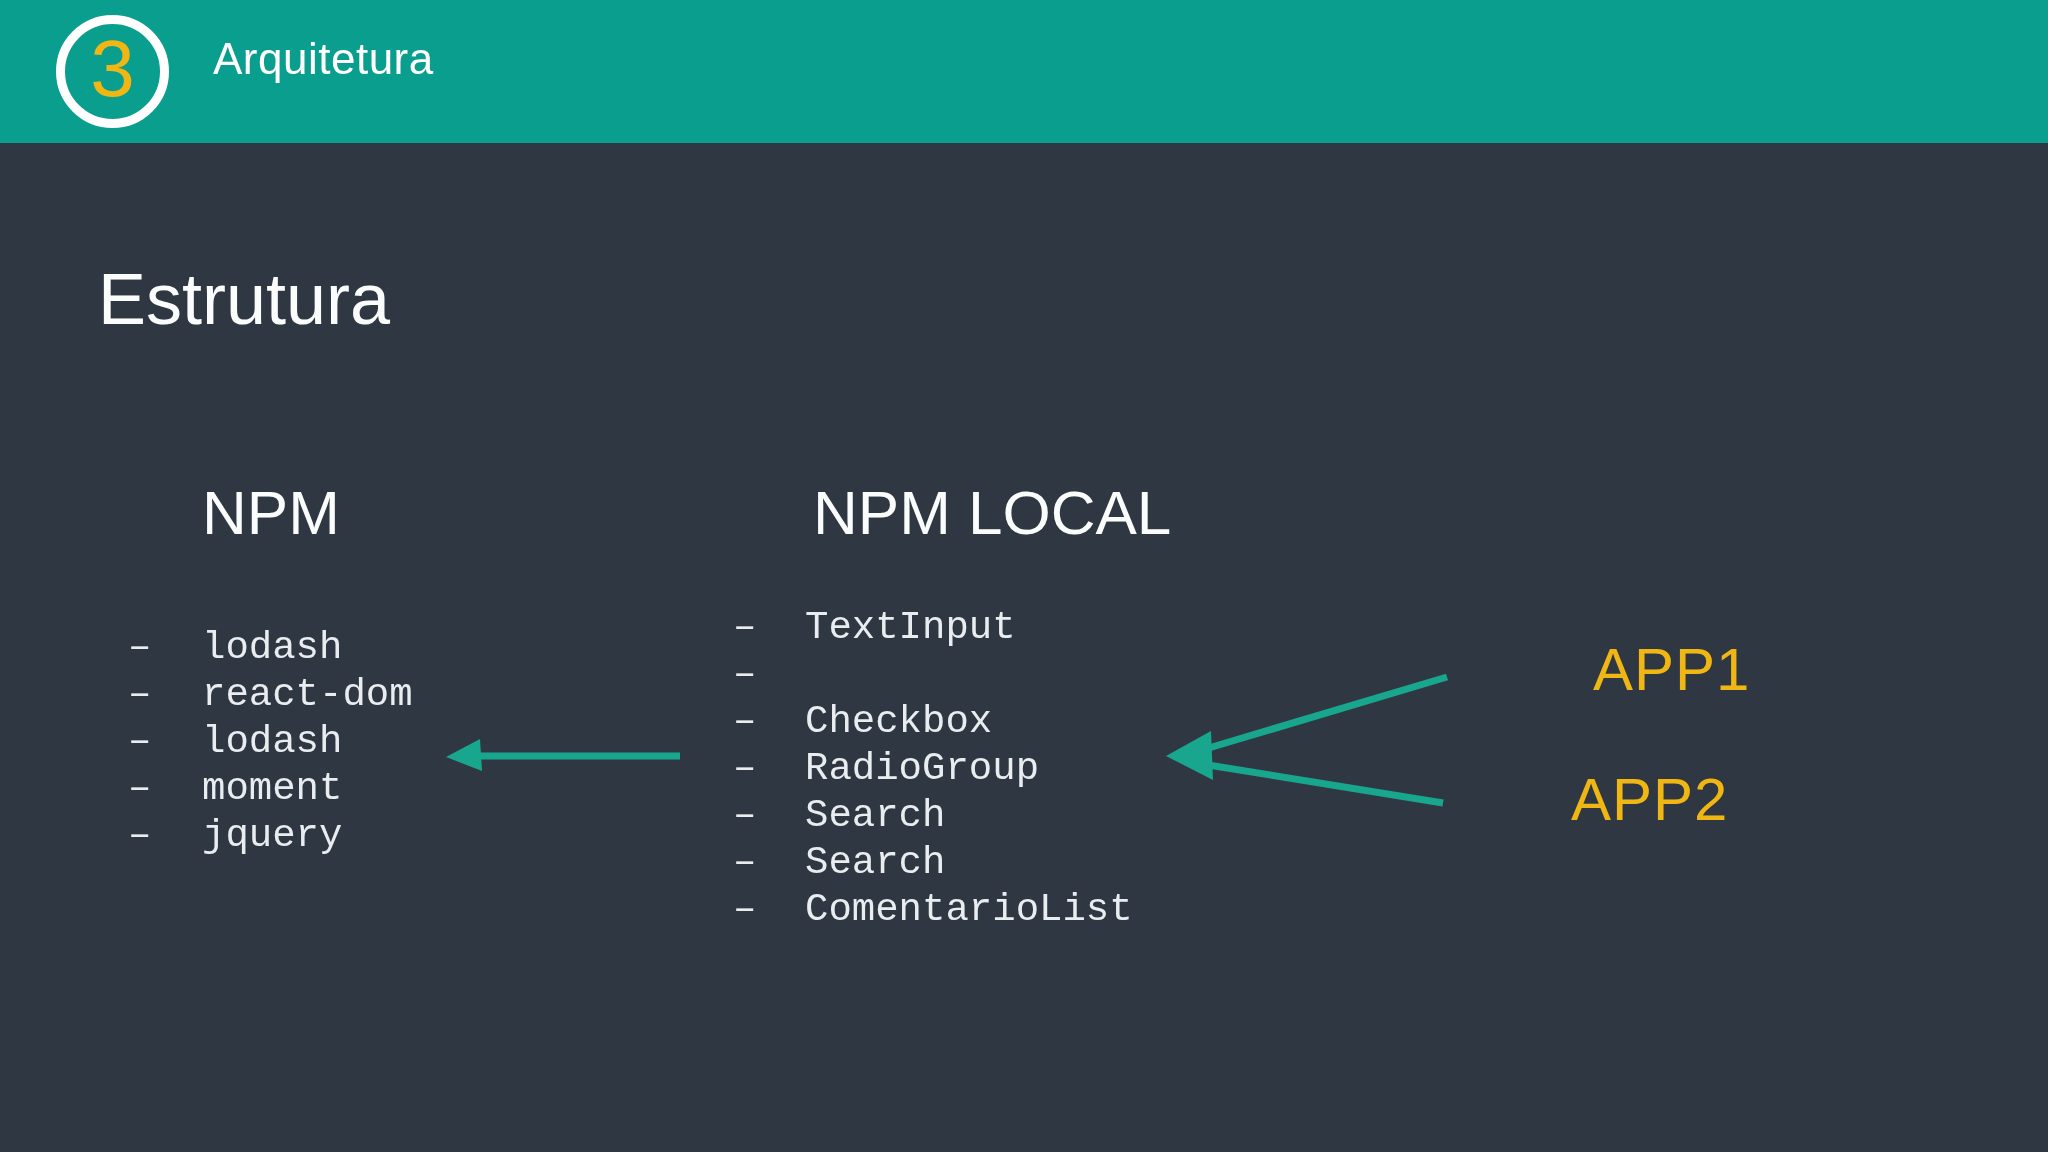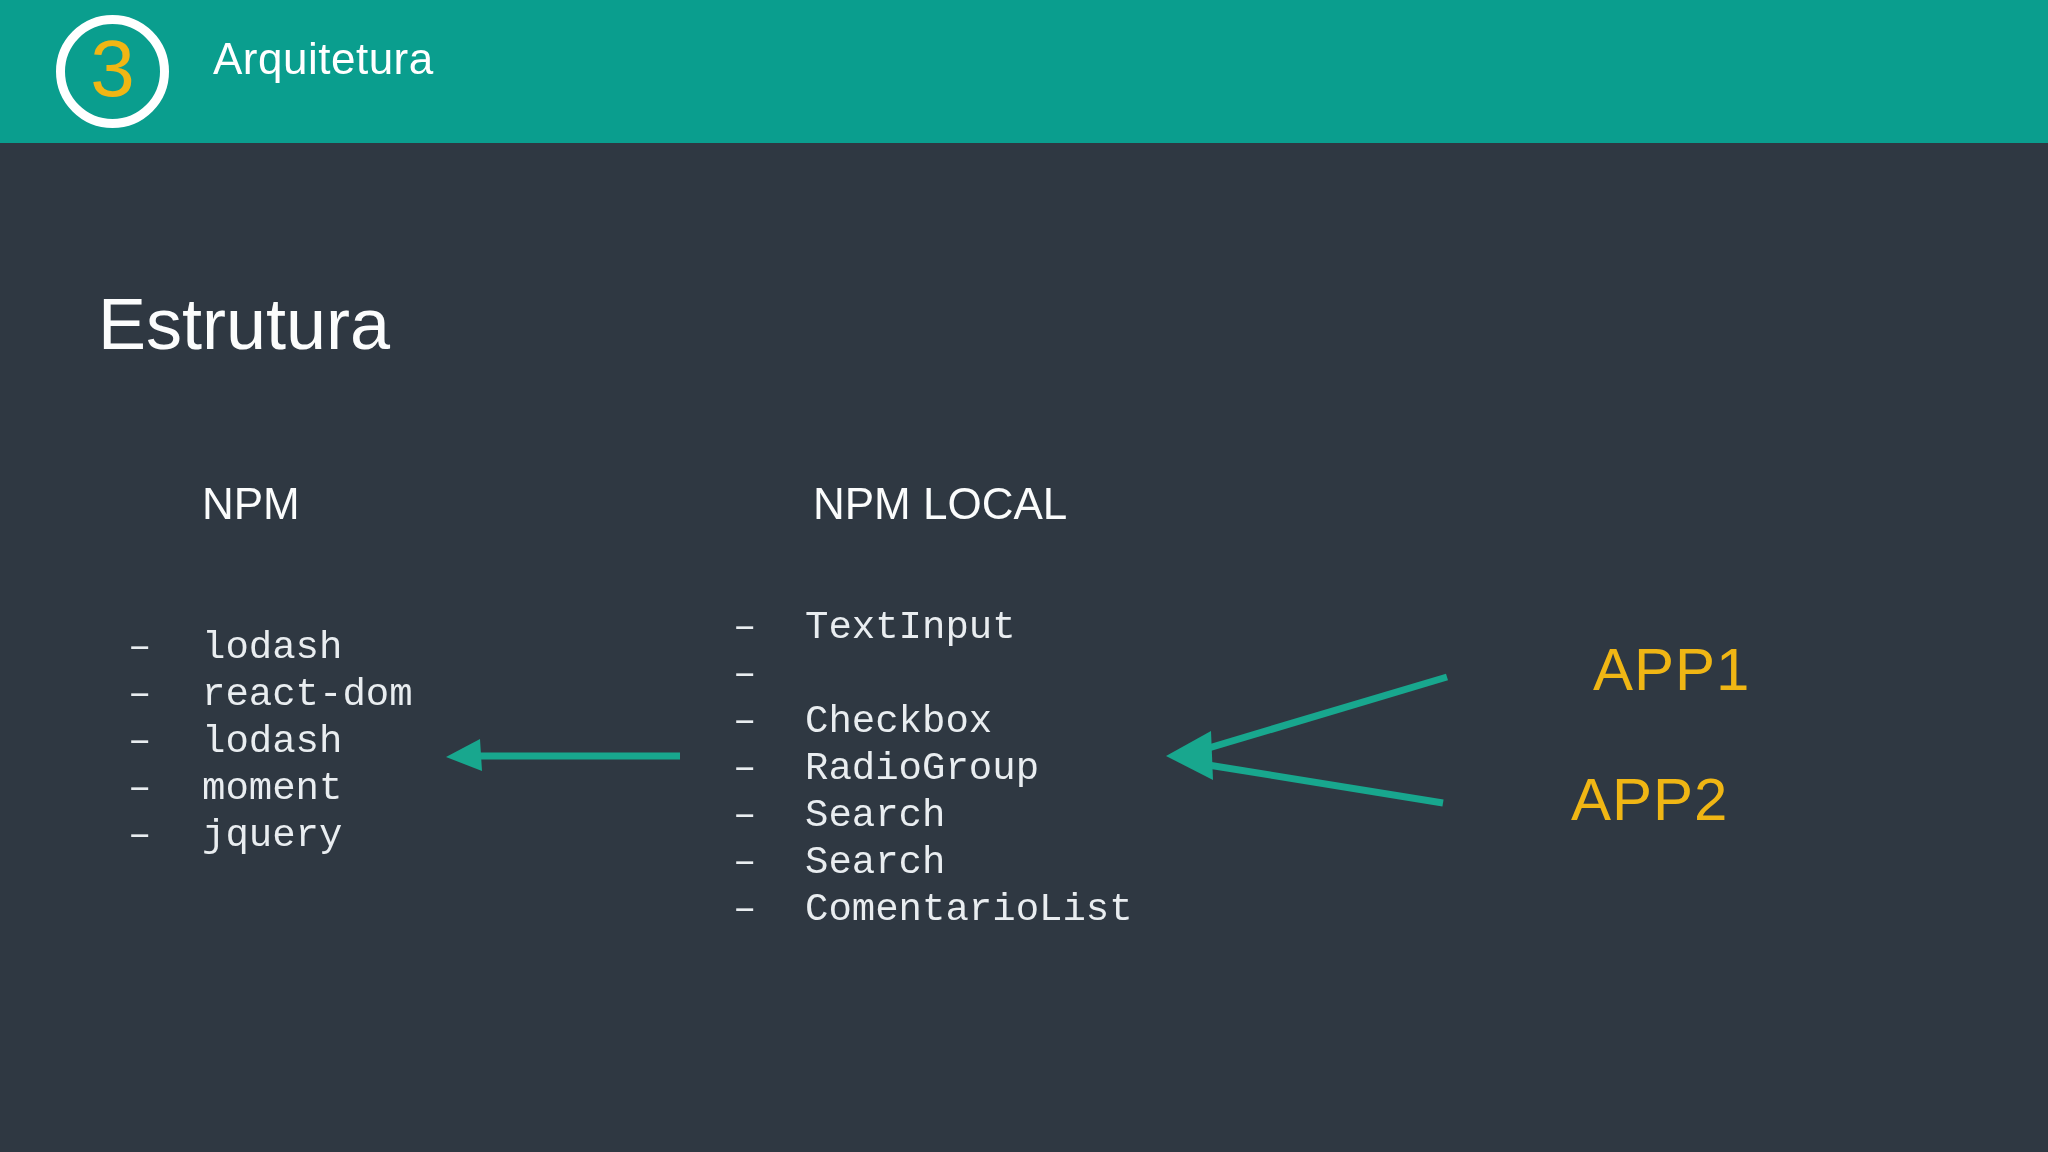--- a/index.html
+++ b/index.html
@@ -44,31 +44,31 @@
     left: 213px; top: 37px;
     color: #ffffff;
     font-size: 44px;
     line-height: 1;
     letter-spacing: 0.5px;
   }
 
   
   .section-title {
     position: absolute;
-    left: 98px; top: 288px;
+    left: 98px; top: 263px;
     color: #fbfcfc;
     font-size: 72px;
     line-height: 1;
   }
 
   .col-title {
     position: absolute;
     top: 482px;
     color: #fbfcfc;
-    font-size: 44px;
+    font-size: 62px;
     line-height: 1;
     text-align: center;
   }
   .col-title.npm { left: 202px; }
   .col-title.npm-local { left: 777px; margin-left: 36px; }
 
   .pkg-list {
     position: absolute;
     color: #e9edf0;
     font-family: "Liberation Mono", "DejaVu Sans Mono", monospace;

